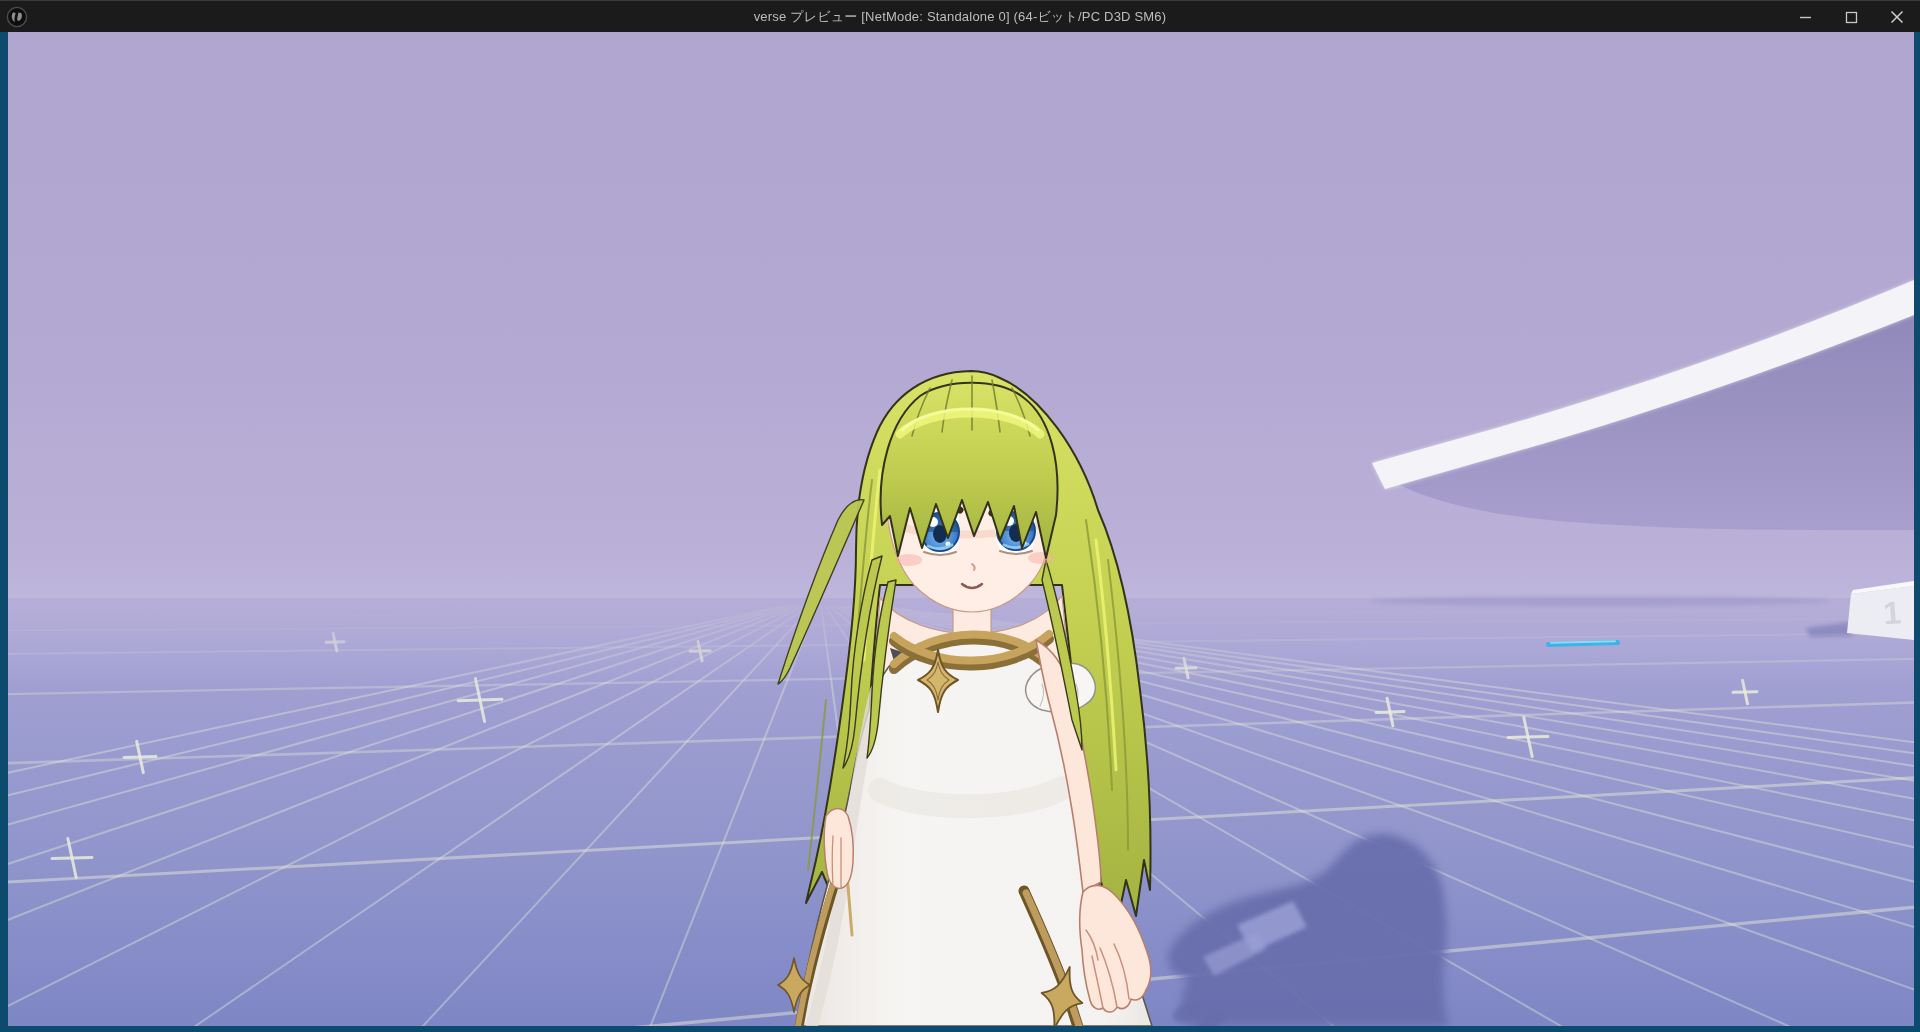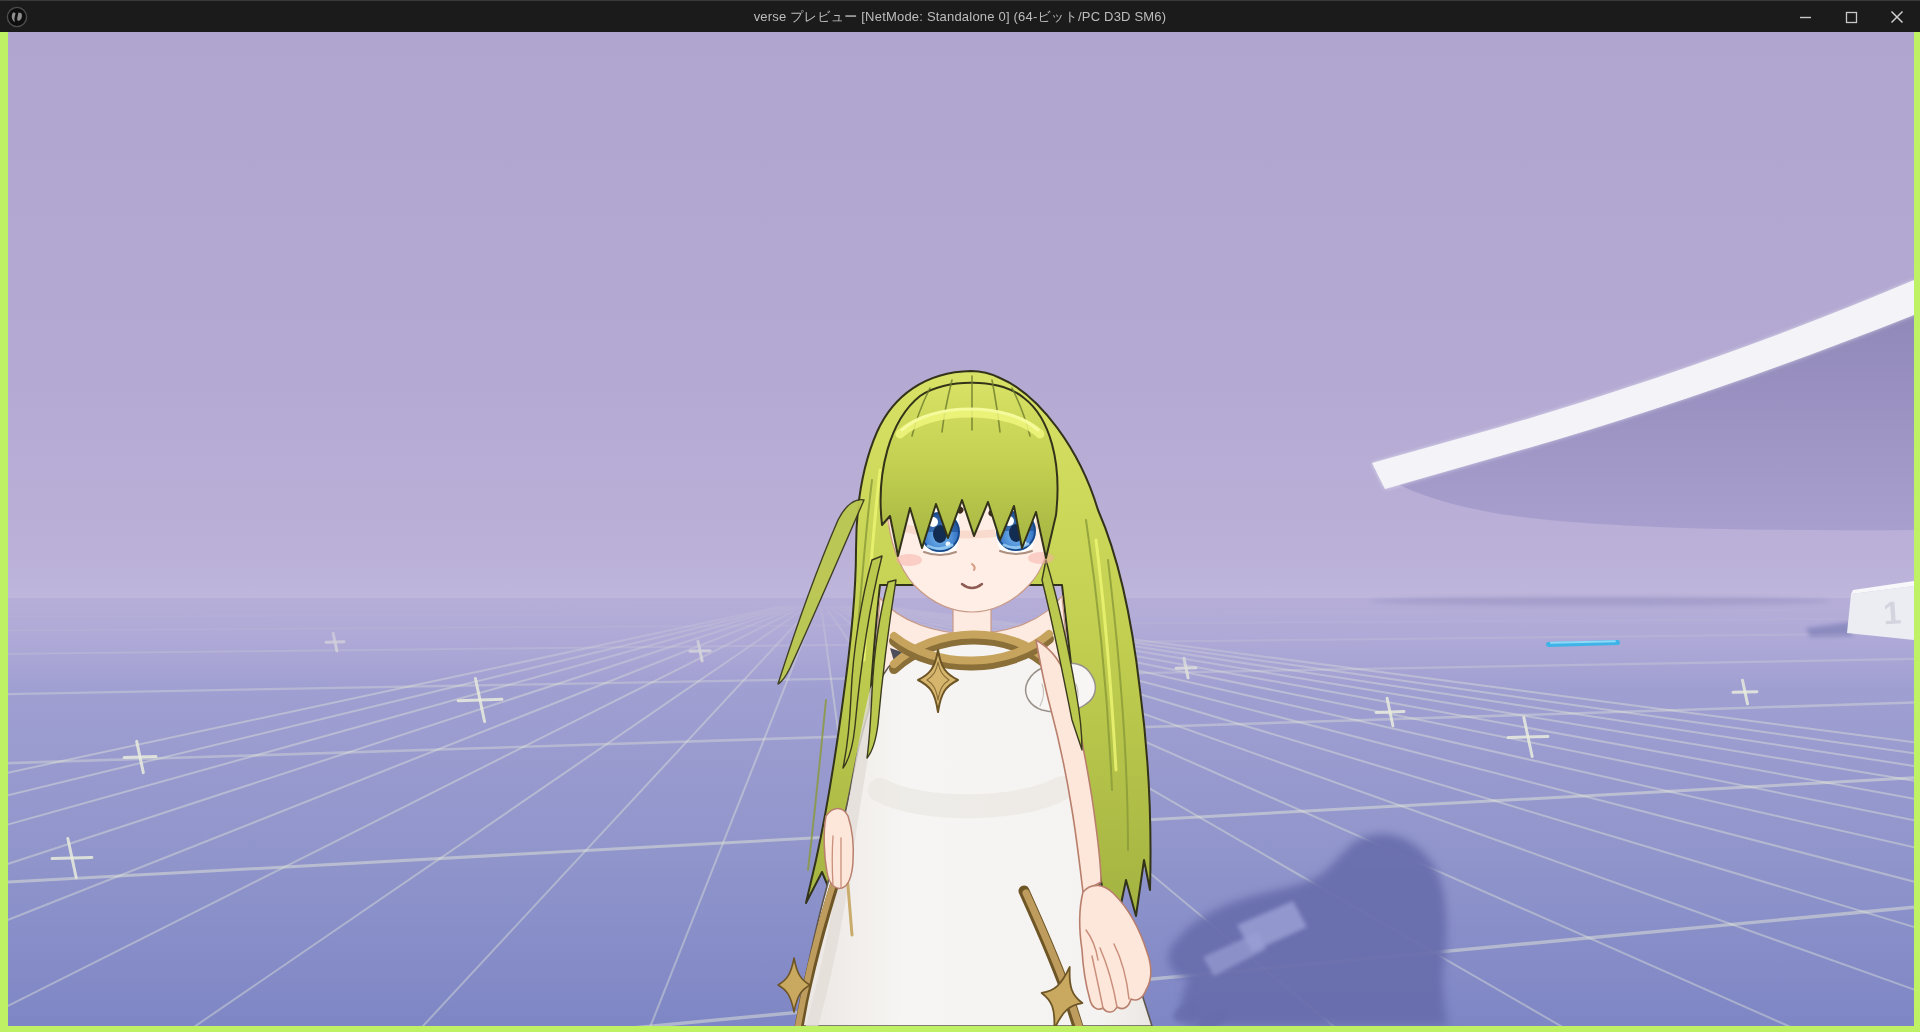--- a/index.html
+++ b/index.html
@@ -1,18 +1,18 @@
 <!DOCTYPE html>
 <html><head>
 <meta charset="utf-8">
 <style>
   * { margin:0; padding:0; box-sizing:border-box; }
   html,body { width:1920px; height:1032px; overflow:hidden; background:#141414;
               font-family:"Liberation Sans","DejaVu Sans",sans-serif; }
-  .window { position:relative; width:1920px; height:1032px; background:#bef264; }
+  .window { position:relative; width:1920px; height:1032px; background:#0c4a6e; }
 
   
   .titlebar { position:absolute; left:0; top:0; width:1920px; height:32px;
               background:#1b1b1b; border-top:1px solid #3a3a3a;
               display:flex; align-items:center; }
   .tb-logo { position:absolute; left:6px; top:5px; width:22px; height:22px; }
   .tb-title { position:absolute; left:0; right:0; text-align:center;
               color:#bdbdbd; font-size:13px; letter-spacing:.2px; pointer-events:none; }
   .tb-controls { position:absolute; right:0; top:0; height:32px; display:flex; }
   .tb-btn { width:46px; height:32px; display:flex; align-items:center; justify-content:center; }

